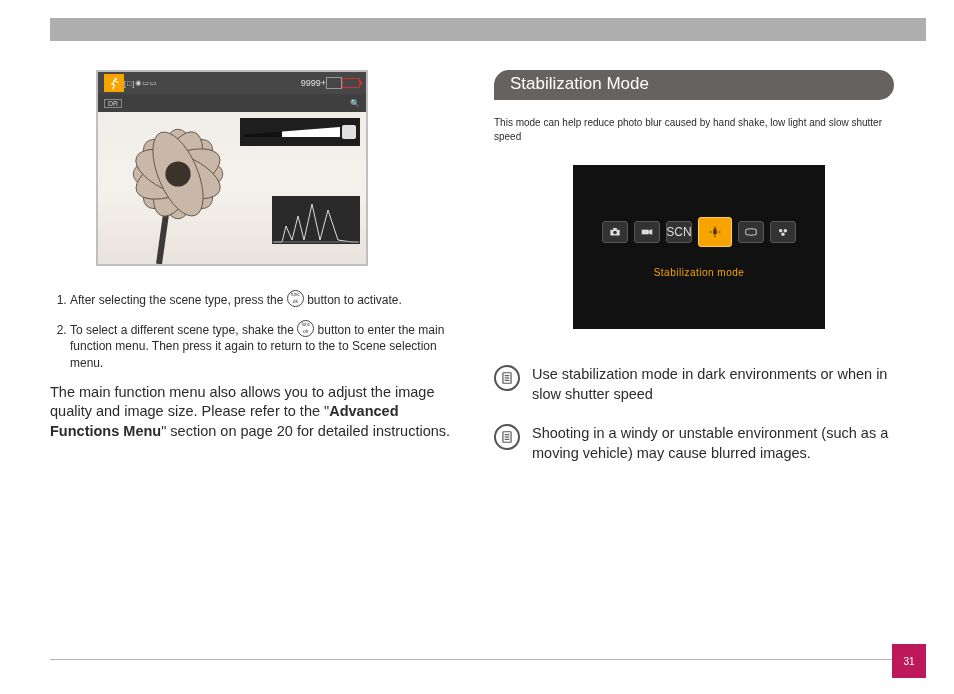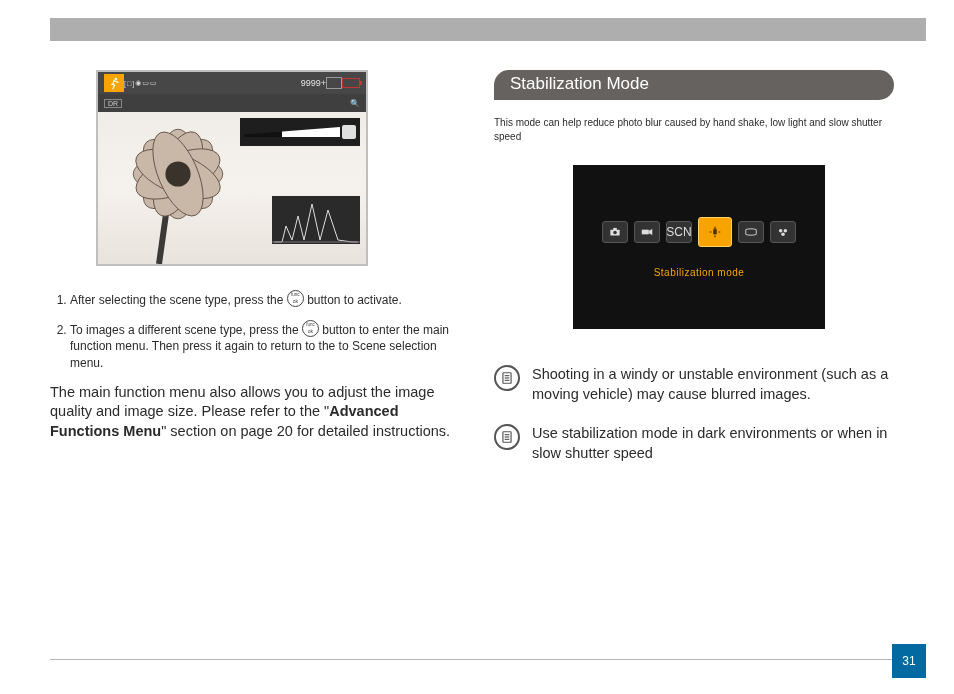--- a/index.html
+++ b/index.html
@@ -51,21 +51,21 @@
   .mode-row .chip { width:26px; height:22px; background:#333; border:1px solid #555; border-radius:3px; display:flex; align-items:center; justify-content:center; font-size:12px; color:#ddd; }
   .mode-row .chip.sel { width:34px; height:30px; background:#f7a400; border-color:#ffcf66; }
   .mode-row .chip svg { width:14px; height:14px; }
   .mode-label { margin-top:20px; font-size:10px; color:#f7a400; letter-spacing:0.5px; }
 
   .note { display:flex; gap:12px; align-items:flex-start; font-size:14.5px; line-height:1.35; margin-bottom:20px; }
   .note .nicon { flex:0 0 26px; width:26px; height:26px; border:2px solid #555; border-radius:50%; display:flex; align-items:center; justify-content:center; }
   .note .nicon svg { width:14px; height:14px; stroke:#555; }
 
   .footer-line { position:absolute; left:50px; right:28px; bottom:34px; height:1px; background:#b5b5b5; }
-  .pagebox { position:absolute; right:28px; bottom:16px; width:34px; height:34px; background:#0369a1; color:#fff; display:flex; align-items:center; justify-content:center; font-size:12px; }
+  .pagebox { position:absolute; right:28px; bottom:16px; width:34px; height:34px; background:#be185d; color:#fff; display:flex; align-items:center; justify-content:center; font-size:10px; }
 </style>
 </head>
 <body>
 
 <div class="page">
   <div class="topbar"></div>
 
   <div class="columns">
 
     <div class="col">
@@ -118,21 +118,21 @@
               </svg>
           </div>
         </div>
       </div>
 
       <ol class="steps">
         <li>
           <span>After selecting the scene type, press the </span><span class="inline-ok"></span><span> button to activate.</span>
         </li>
         <li>
-          <span>To images a different scene type, press the </span><span class="inline-ok"></span><span> button to enter the main function menu. Then press it again to return to the to Scene selection menu.</span>
+          <span>To select a different scene type, shake the </span><span class="inline-ok"></span><span> button to enter the main function menu. Then press it again to return to the to Scene selection menu.</span>
         </li>
       </ol>
 
       <p class="body">
         <span>The main function menu also allows you to adjust the image quality and image size. Please refer to the "</span><span class="bold">Advanced Functions Menu</span><span>" section on page 20 for detailed instructions.</span>
       </p>
     </div>
 
     <div class="col">
       <div class="pill">
@@ -171,45 +171,45 @@
             </span>
           <span class="chip">
               <svg viewBox="0 0 24 24" fill="#ddd">
                 <circle cx="8" cy="10" r="3"></circle>
                 <circle cx="16" cy="10" r="3"></circle>
                 <circle cx="12" cy="16" r="3"></circle>
               </svg>
             </span>
         </div>
         <div class="mode-label">Stabilization mode</div>
+      </div>
+
+      <div class="note">
+        <span class="nicon">
+          <svg viewBox="0 0 24 24" fill="none" stroke-width="2">
+              <rect x="5" y="3" width="14" height="18" rx="1"></rect>
+              <line x1="8" y1="8" x2="16" y2="8"></line>
+              <line x1="8" y1="12" x2="16" y2="12"></line>
+              <line x1="8" y1="16" x2="16" y2="16"></line>
+            </svg>
+        </span>
+        <span>Use stabilization mode in dark environments or when in slow shutter speed</span>
       </div>
 
       <div class="note">
         <span class="nicon">
           <svg viewBox="0 0 24 24" fill="none" stroke-width="2">
               <rect x="5" y="3" width="14" height="18" rx="1"></rect>
               <line x1="8" y1="8" x2="16" y2="8"></line>
               <line x1="8" y1="12" x2="16" y2="12"></line>
               <line x1="8" y1="16" x2="16" y2="16"></line>
             </svg>
         </span>
         <span>Shooting in a windy or unstable environment (such as a moving vehicle) may cause blurred images.</span>
       </div>
-
-      <div class="note">
-        <span class="nicon">
-          <svg viewBox="0 0 24 24" fill="none" stroke-width="2">
-              <rect x="5" y="3" width="14" height="18" rx="1"></rect>
-              <line x1="8" y1="8" x2="16" y2="8"></line>
-              <line x1="8" y1="12" x2="16" y2="12"></line>
-              <line x1="8" y1="16" x2="16" y2="16"></line>
-            </svg>
-        </span>
-        <span>Use stabilization mode in dark environments or when in slow shutter speed</span>
-      </div>
     </div>
   </div>
 
   <div class="footer-line"></div>
   <div class="pagebox">
     <span>31</span>
   </div>
 </div>
 
 </body></html>

